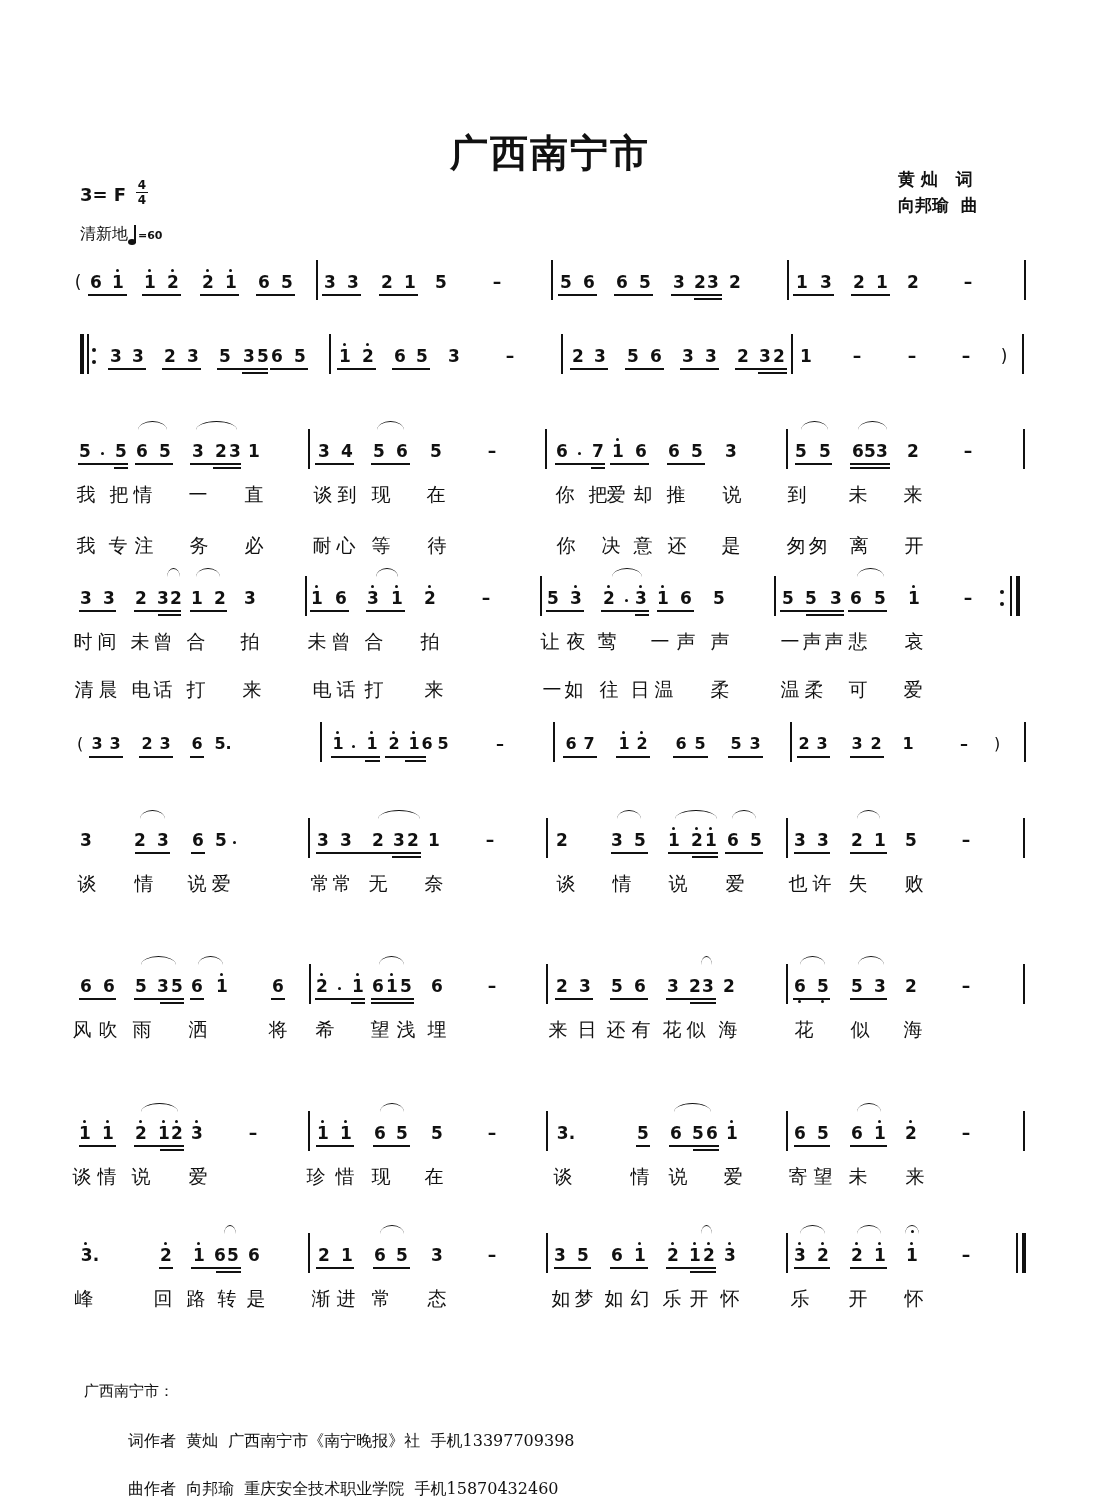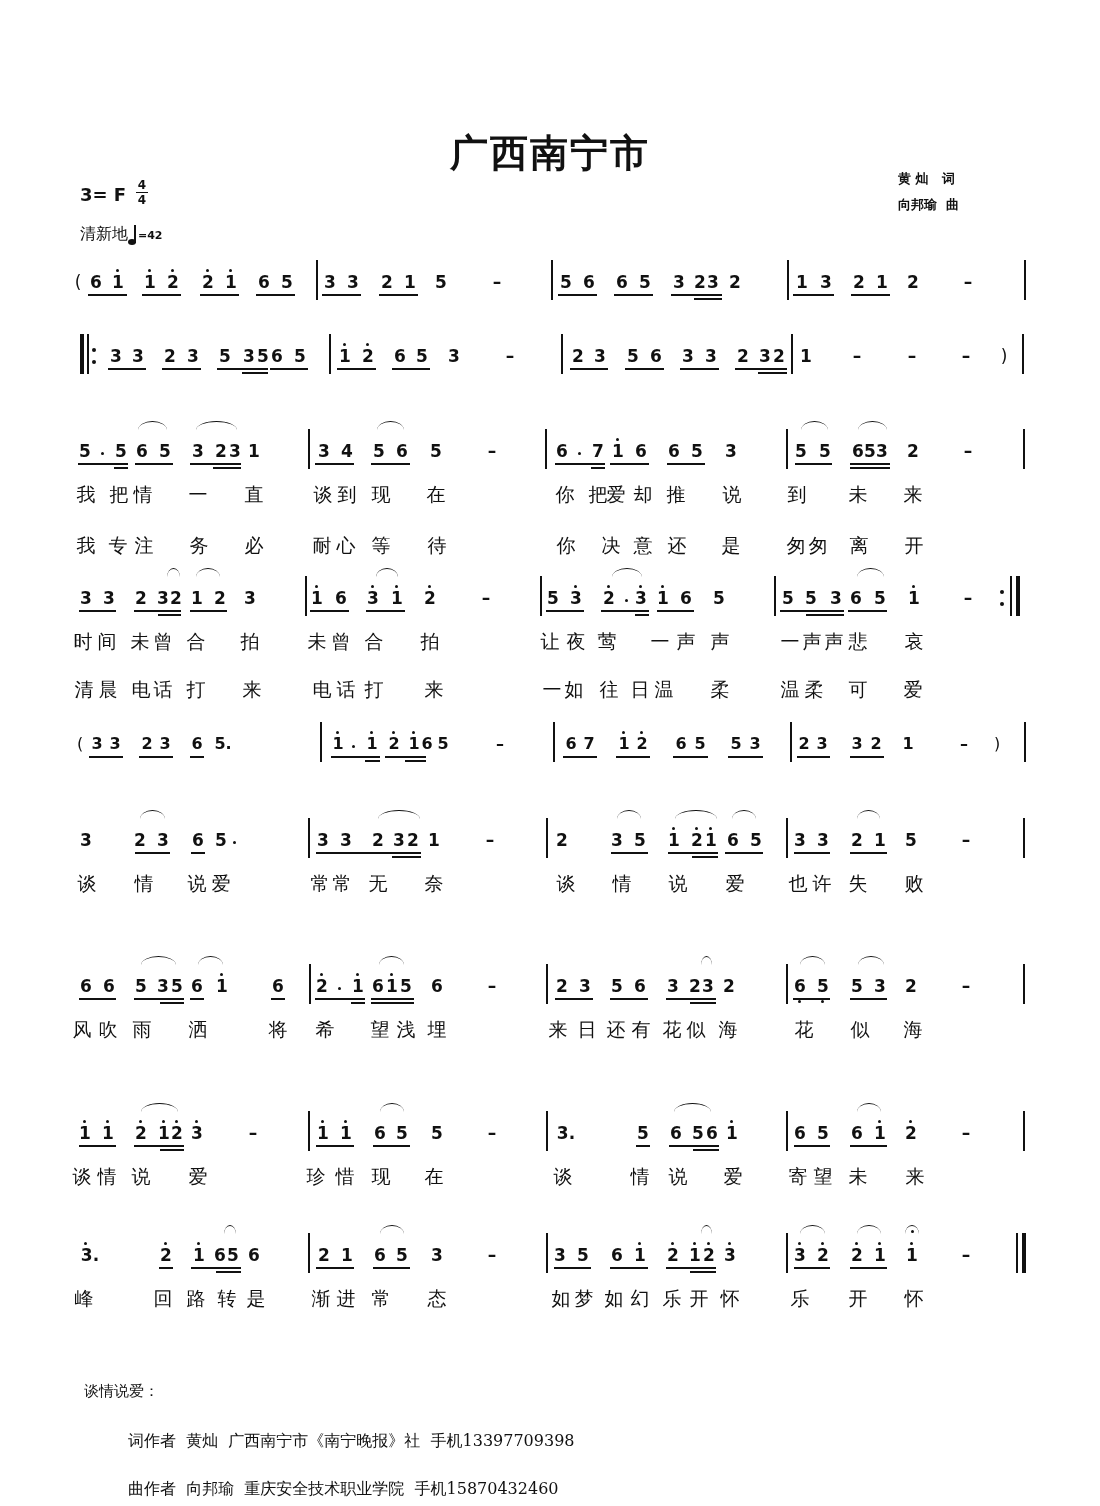--- a/index.html
+++ b/index.html
@@ -1,21 +1,21 @@
 <!DOCTYPE html>
 <html><head>
 <meta charset="utf-8">
 <style>
   html, body { margin: 0; padding: 0; background: #ffffff; }
   body { width: 1100px; height: 1506px; position: relative; overflow: hidden;
          font-family: "DejaVu Sans", sans-serif; color: #111; }
   .title { position: absolute; left: 0; width: 1100px; top: 128px; text-align: center;
            font-family: "DejaVu Serif", serif; font-size: 38px; font-weight: bold; letter-spacing: 2px; }
   .credits { position: absolute; left: 898px; top: 166px; font-family: "DejaVu Serif", serif;
-             font-size: 13px; line-height: 26px; font-weight: bold; }
+             font-size: 17px; line-height: 26px; font-weight: bold; }
   .credits div { white-space: pre; }
   .key { position: absolute; left: 80px; top: 184px; font-size: 18px; font-weight: bold; }
   .timesig { position: absolute; left: 136px; top: 178px; font-size: 12px; font-weight: bold;
              text-align: center; width: 12px; line-height: 14px; }
   .timesig .bar { border-top: 1px solid #111; }
   .tempo { position: absolute; left: 80px; top: 224px; font-size: 16px; }
   .tempo .note { display: inline-block; position: relative; width: 10px; height: 18px; vertical-align: -6px; }
   .tempo .note::before { content: ""; position: absolute; left: 6px; top: -2px; width: 2px; height: 18px; background: #111; }
   .tempo .note::after { content: ""; position: absolute; left: 0; top: 12px; width: 8px; height: 6px; border-radius: 50%; background: #111; }
   .tempo .bpm { font-size: 11px; font-weight: bold; }
@@ -42,21 +42,21 @@
 <div class="credits">
   <div>黄 灿   词</div>
   <div>向邦瑜  曲</div>
 </div>
 <div class="key">3= F</div>
 <div class="timesig">
   <div>4</div>
   <div class="bar">4</div>
 </div>
 <div class="tempo">
-  <span>清新地</span><span class="note"></span><span class="bpm">=42</span>
+  <span>清新地</span><span class="note"></span><span class="bpm">=60</span>
 </div>
 
 <div id="score">
     <div class="tok" style="left: 78px; top: 272px; font-size: 17px; font-weight: normal;">(</div>
     <div class="tok" style="left: 96px; top: 272px; font-size: 17px; font-weight: bold;">6</div>
     <div class="tok" style="left: 118px; top: 272px; font-size: 17px; font-weight: bold;">1</div>
     <div class="dot-hi" style="left: 116px; top: 269px;"></div>
     <div class="tok" style="left: 150px; top: 272px; font-size: 17px; font-weight: bold;">1</div>
     <div class="dot-hi" style="left: 148px; top: 269px;"></div>
     <div class="tok" style="left: 173px; top: 272px; font-size: 17px; font-weight: bold;">2</div>
@@ -693,15 +693,15 @@
     <div class="lyric" style="left: 614px; top: 1286px;">如</div>
     <div class="lyric" style="left: 640px; top: 1286px;">幻</div>
     <div class="lyric" style="left: 672px; top: 1286px;">乐</div>
     <div class="lyric" style="left: 699px; top: 1286px;">开</div>
     <div class="lyric" style="left: 730px; top: 1286px;">怀</div>
     <div class="lyric" style="left: 800px; top: 1286px;">乐</div>
     <div class="lyric" style="left: 858px; top: 1286px;">开</div>
     <div class="lyric" style="left: 914px; top: 1286px;">怀</div>
   </div>
 
-<div class="info-head">谈情说爱：</div>
+<div class="info-head">广西南宁市：</div>
 <div class="info-row" style="top:1431px">词作者  黄灿  广西南宁市《南宁晚报》社  手机13397709398</div>
 <div class="info-row" style="top:1479px">曲作者  向邦瑜  重庆安全技术职业学院  手机15870432460</div>
 
 </body></html>

